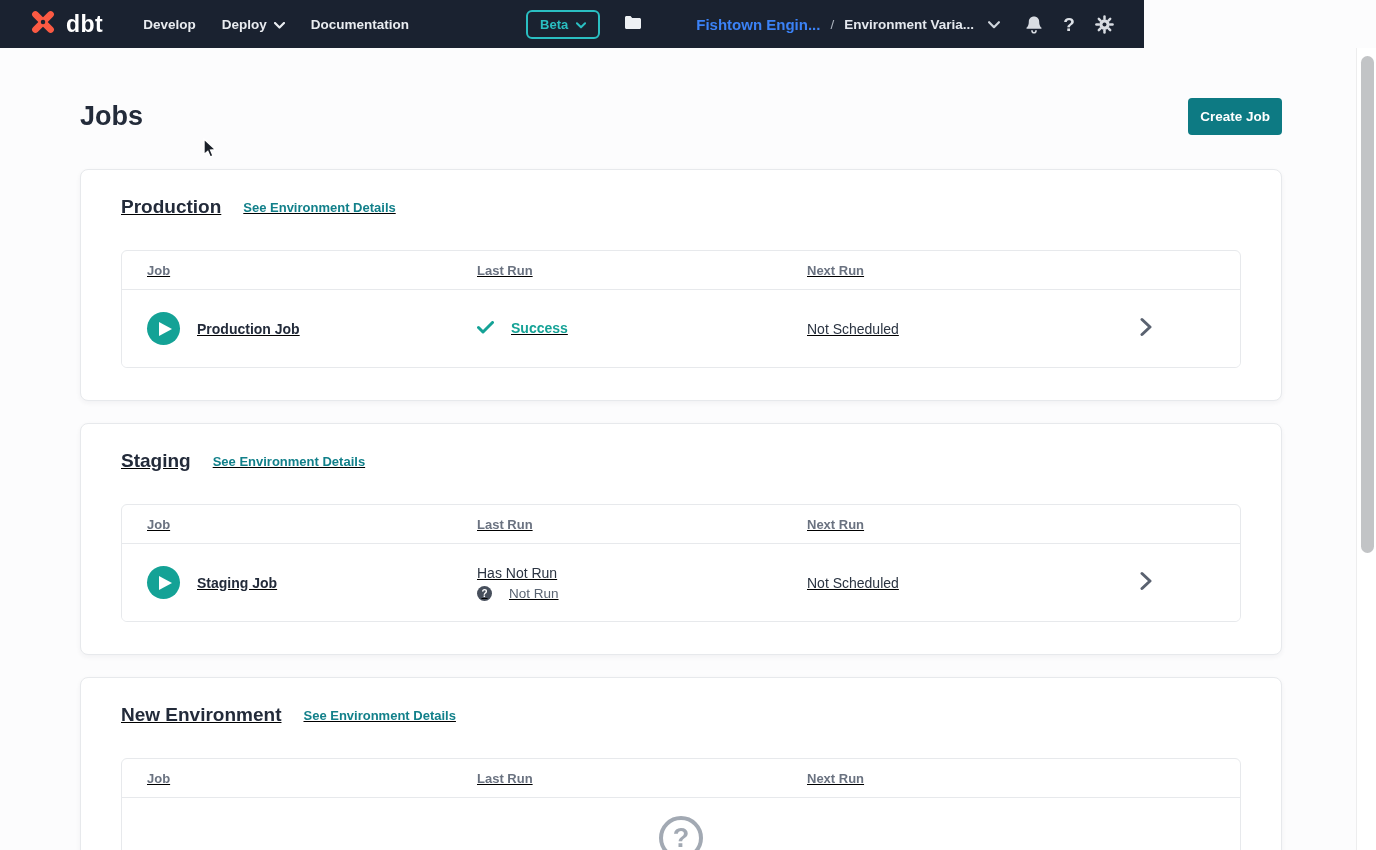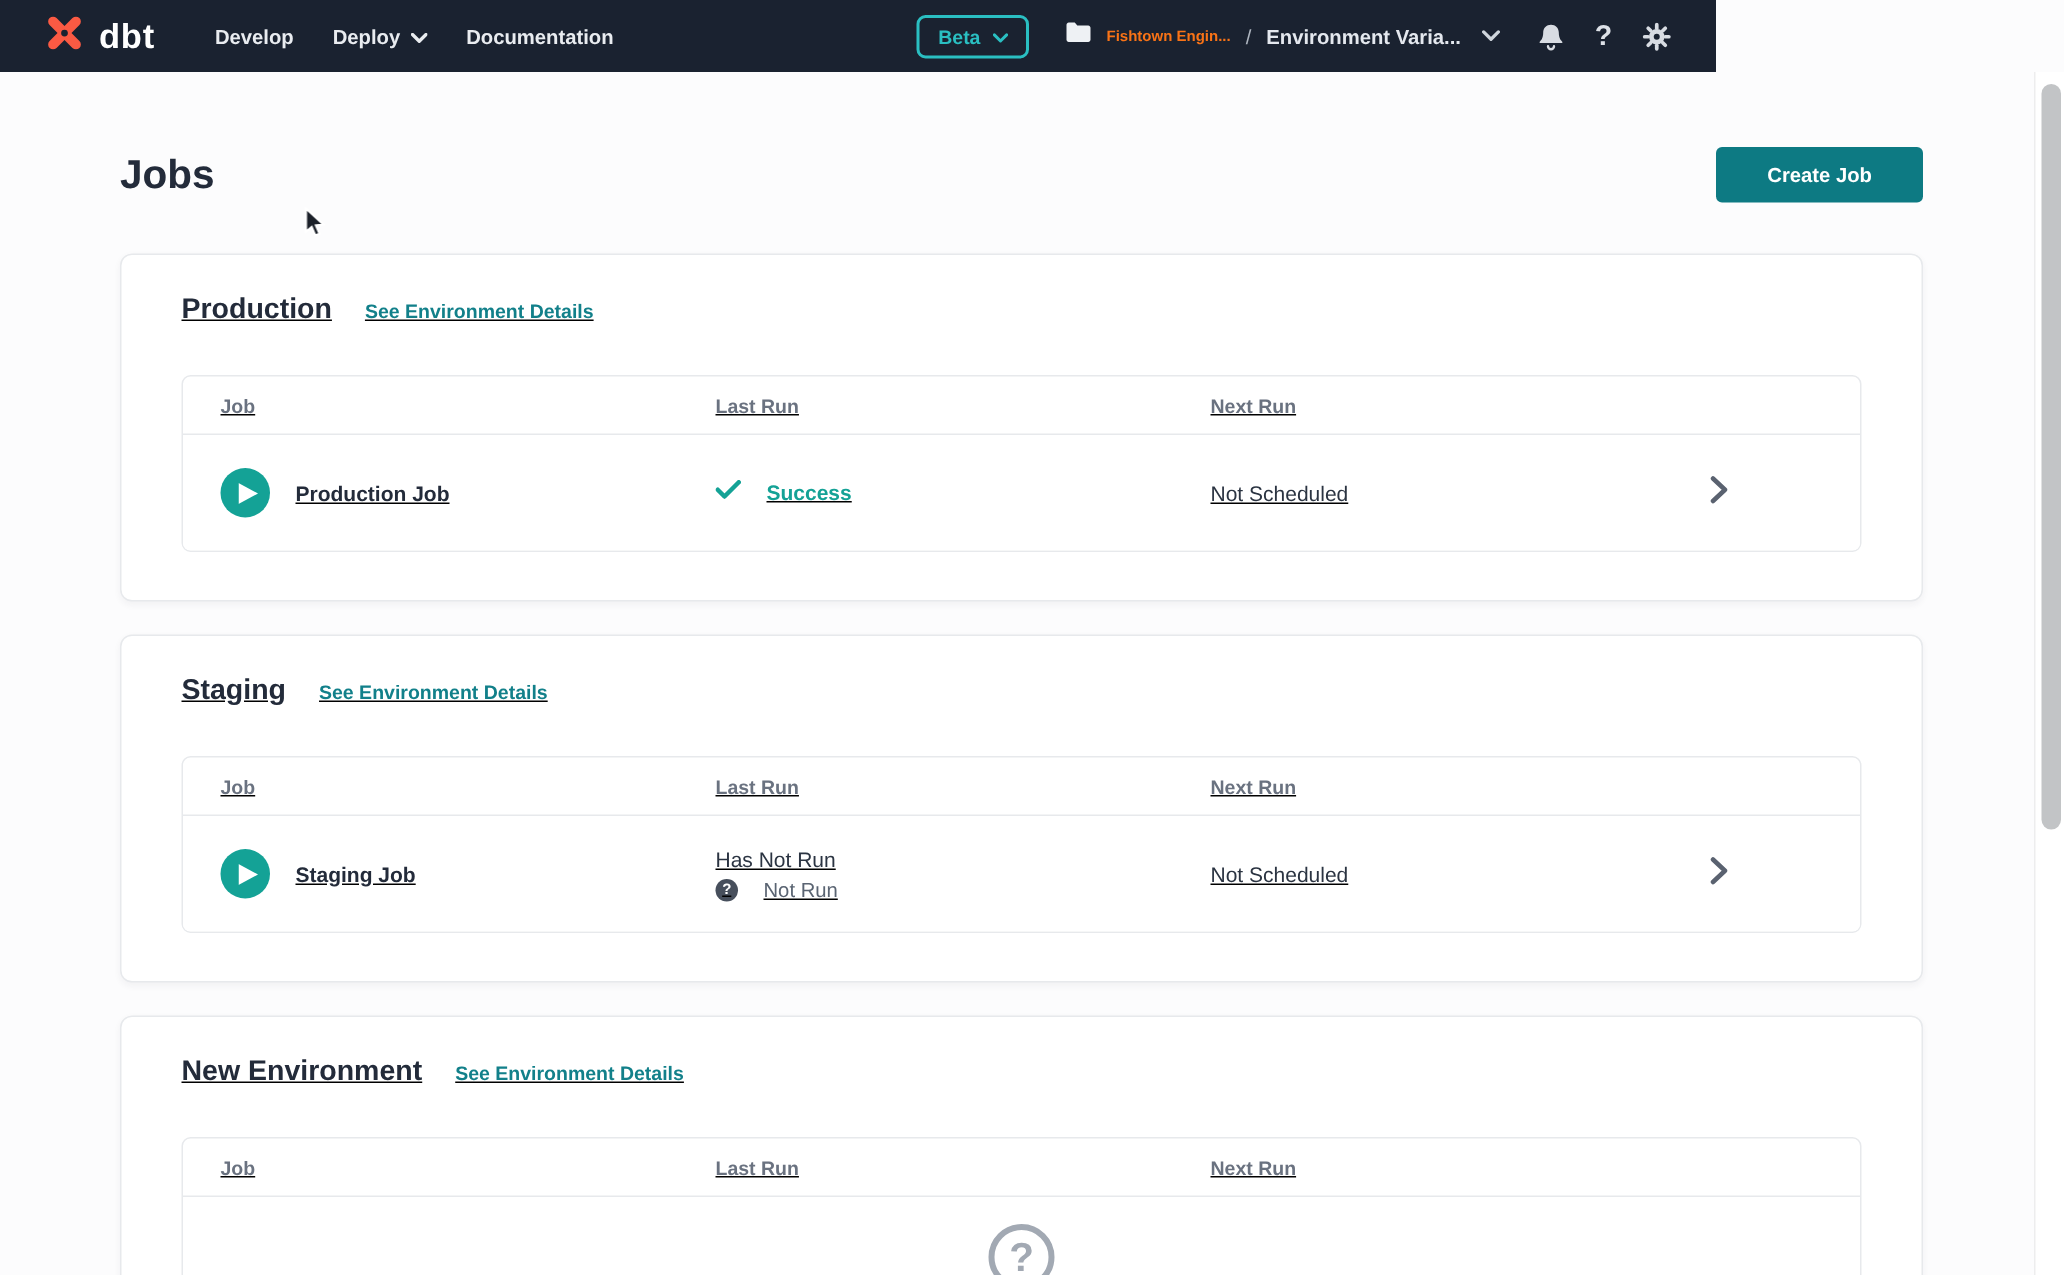--- a/index.html
+++ b/index.html
@@ -12,34 +12,34 @@
   .nav-left { display:flex; align-items:center; gap:32px; }
   .brand { display:flex; align-items:center; gap:8px; margin-right:8px; cursor:pointer; }
   .brand-text { color:#ffffff; font-size:23px; font-weight:700; letter-spacing:.5px; }
   .nav-items { display:flex; align-items:center; gap:26px; }
   .nav-item { color:#e9ecf0; font-size:13.5px; font-weight:700; display:flex; align-items:center;
     gap:7px; cursor:pointer; }
   .nav-right { margin-left:auto; display:flex; align-items:center; gap:24px; }
   .beta-pill { display:flex; align-items:center; gap:8px; border:2px solid #2abfc2; border-radius:6px;
     color:#2abfc2; font-size:13px; font-weight:700; padding:5px 12px; cursor:pointer; }
   .breadcrumb { display:flex; align-items:center; gap:10px; cursor:pointer; }
-  .crumb-project { color:#f97316; font-size:10px; font-weight:700; }
+  .crumb-project { color:#3b82f6; font-size:15px; font-weight:700;margin-left:44px; }
   .crumb-sep { color:#aeb6c0; font-size:13.5px; }
   .crumb-page { color:#e4e8ee; font-size:13.5px; font-weight:600; }
   .nav-icons { display:flex; align-items:center; gap:15px; }
   .nav-icon { width:20px; height:20px; display:flex; align-items:center; justify-content:center;
     cursor:pointer; }
   .help-glyph { color:#dde1e7; font-size:19px; font-weight:800; line-height:1; }
 
   
   .main { position:absolute; top:48px; left:0; width:1376px; padding:50px 94px 0 80px; }
   .title-row { display:flex; align-items:center; justify-content:space-between; margin-bottom:34px; }
   .page-title { font-size:27px; font-weight:700; color:#232b3a; }
   .create-btn { background:#0d7a83; color:#ffffff; border:none; border-radius:4px;
-    font-family:inherit; font-size:13.5px; font-weight:600; padding:11px 34px; cursor:pointer; }
+    font-family:inherit; font-size:13.5px; font-weight:600; padding:11px 12px; cursor:pointer; }
 
   .card { background:#ffffff; border:1px solid #e7e9ec; border-radius:8px;
     box-shadow:0 2px 5px rgba(31,41,55,.05); padding:26px 40px 32px; margin-bottom:22px;text-decoration:underline; }
   .env-header { display:flex; align-items:center; gap:22px; }
   .env-name { font-size:19px; font-weight:700; color:#232b3a; }
   .env-link { font-size:13px; font-weight:700; color:#12808a; cursor:pointer; }
 
   .jobs-table { margin-top:32px; border:1px solid #e7e9ec; border-radius:6px; overflow:hidden; }
   .thead { display:grid; grid-template-columns:330px 330px 1fr; align-items:center; height:39px;
     padding:0 25px; border-bottom:1px solid #e7e9ec; }

